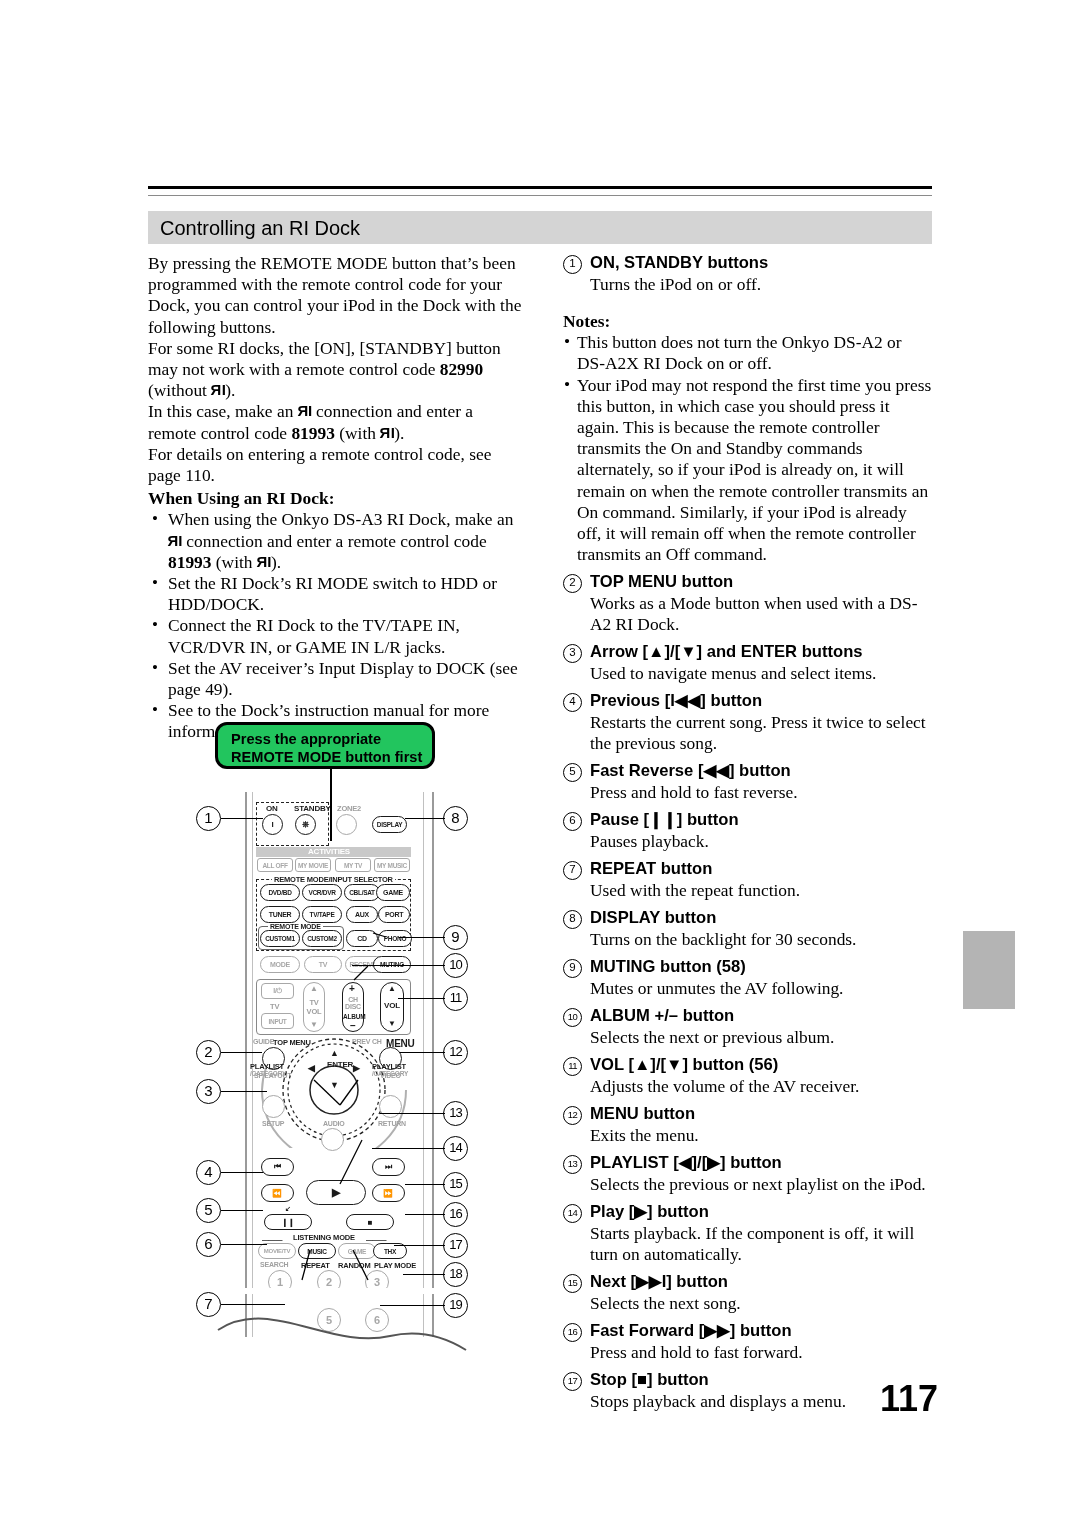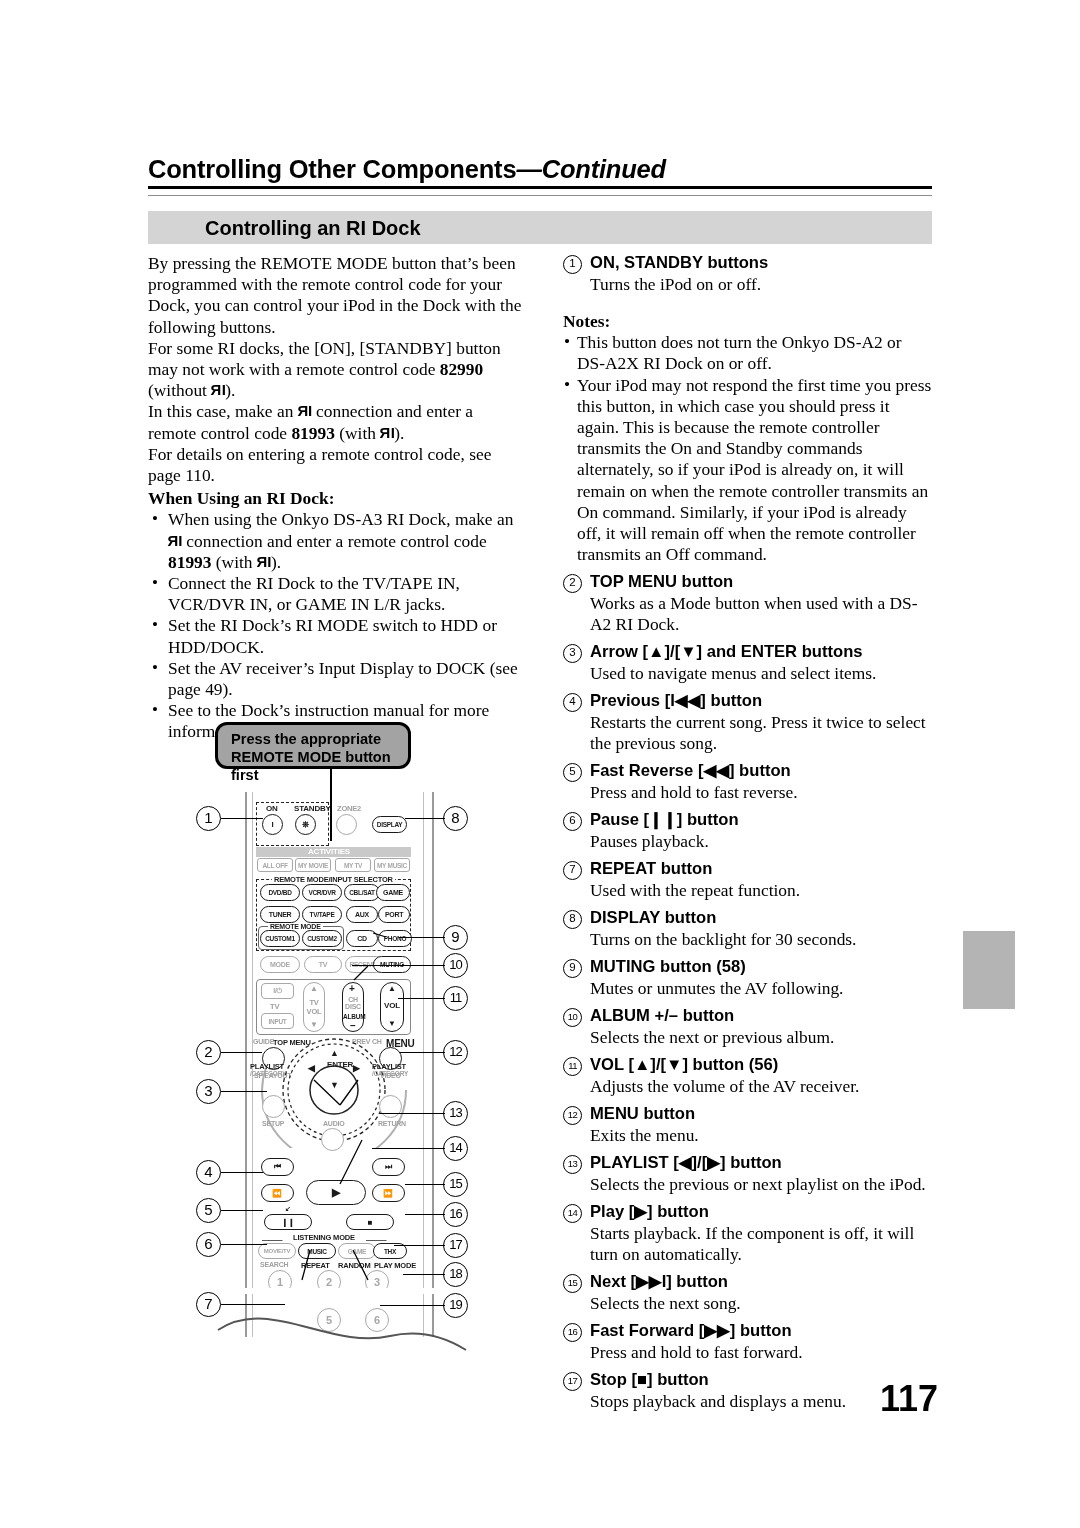--- a/index.html
+++ b/index.html
@@ -27,21 +27,21 @@
   }
 
   
   .section-band{
     position:absolute;left:148px;top:211px;width:784px;height:33px;
     background:#d4d4d4;
   }
   .section-band .t{
     position:absolute;left:12px;top:6px;
     font-family:"Liberation Sans", sans-serif;
-    font-weight:bold;font-size:20px;margin-left:45px;
+    font-weight:normal;font-size:20px;
   }
 
   
   .col{position:absolute;font-size:17.4px;line-height:21.2px;}
   .col-l{left:148px;top:253px;width:375px;}
   .col-r{left:563px;top:253px;width:370px;}
 
   .p{margin:0 0 0 0;text-align:left;}
   .b{font-weight:bold;}
   .sub{font-weight:bold;margin-top:2px;}
@@ -77,22 +77,22 @@
   }
   .item .de{font-size:17.4px;line-height:21px;margin-top:1px;}
   .notes{margin-top:16px;}
   .notes .nt{font-weight:bold;font-size:17.4px;}
   .notes ul{list-style:none;margin:0;padding:0;}
   .notes ul li{position:relative;padding-left:14px;}
   .notes ul li::before{content:"\2022";position:absolute;left:1px;top:-1px;}
 
   
   .balloon{
-    position:absolute;left:215px;top:722px;width:196px;height:47px;
-    border:3px solid #000;border-radius:12px;background:#a3a3a3;
+    position:absolute;left:215px;top:722px;width:220px;height:47px;
+    border:3px solid #000;border-radius:12px;background:#22c55e;
     font-family:"Liberation Sans", sans-serif;
     font-weight:bold;font-size:14.6px;line-height:18px;
     padding:5px 0 0 13px;box-sizing:border-box;
     z-index:30;
   }
   .balloon-stem{position:absolute;left:330px;top:769px;width:2px;height:72px;background:#000;z-index:5;}
 
   
   .remote{position:absolute;left:190px;top:780px;width:300px;height:570px;}
   .rbody{
@@ -140,45 +140,42 @@
   .pageno{
     position:absolute;left:880px;top:1378px;
     font-family:"Liberation Sans", sans-serif;font-weight:bold;font-size:36px;
   }
 </style>
 </head>
 <body>
 
 <div class="page">
 
-  <div class="runhead">
-    <span>Controlling Other Components</span><span class="cont">—Continued</span>
-  </div>
   <div class="runhead-rule"></div>
 
   <div class="section-band">
     <div class="t">Controlling an RI Dock</div>
   </div>
 
   <div class="col col-l">
 
     <p class="p">By pressing the REMOTE MODE button that’s been programmed with the remote control code for your Dock, you can control your iPod in the Dock with the following buttons.</p>
 
     <p class="p"><span>For some RI docks, the [ON], [STANDBY] button may not work with a remote control code </span><span class="b">82990</span><span> (without </span><span class="ri"><i>R</i>I</span><span>).</span></p>
 
     <p class="p"><span>In this case, make an </span><span class="ri"><i>R</i>I</span><span> connection and enter a remote control code </span><span class="b">81993</span><span> (with </span><span class="ri"><i>R</i>I</span><span>).</span></p>
 
     <p class="p">For details on entering a remote control code, see page 110.</p>
 
     <p class="p sub">When Using an RI Dock:</p>
 
     <ul class="bl">
       <li><span>When using the Onkyo DS-A3 RI Dock, make an </span><span class="ri"><i>R</i>I</span><span> connection and enter a remote control code </span><span class="b">81993</span><span> (with </span><span class="ri"><i>R</i>I</span><span>).</span></li>
+      <li>Set the RI Dock’s RI MODE switch to HDD or HDD/DOCK.</li>
       <li>Connect the RI Dock to the TV/TAPE IN, VCR/DVR IN, or GAME IN L/R jacks.</li>
-      <li>Set the RI Dock’s RI MODE switch to HDD or HDD/DOCK.</li>
       <li>Set the AV receiver’s Input Display to DOCK (see page 49).</li>
       <li>See to the Dock’s instruction manual for more information.</li>
     </ul>
   </div>
 
   <div class="col col-r">
 
     <div class="item" style="margin-top:0">
       <span class="num">1</span>
       <div class="hd">ON, STANDBY buttons</div>

